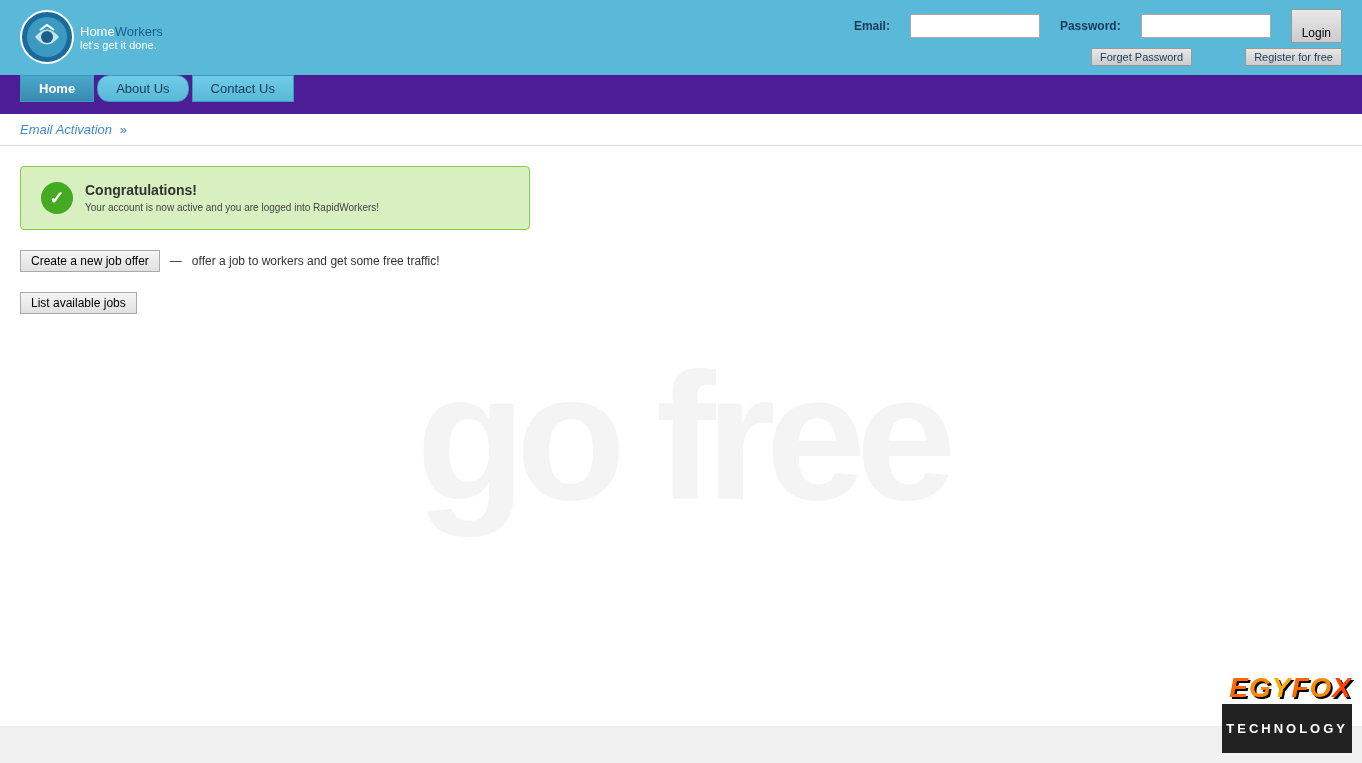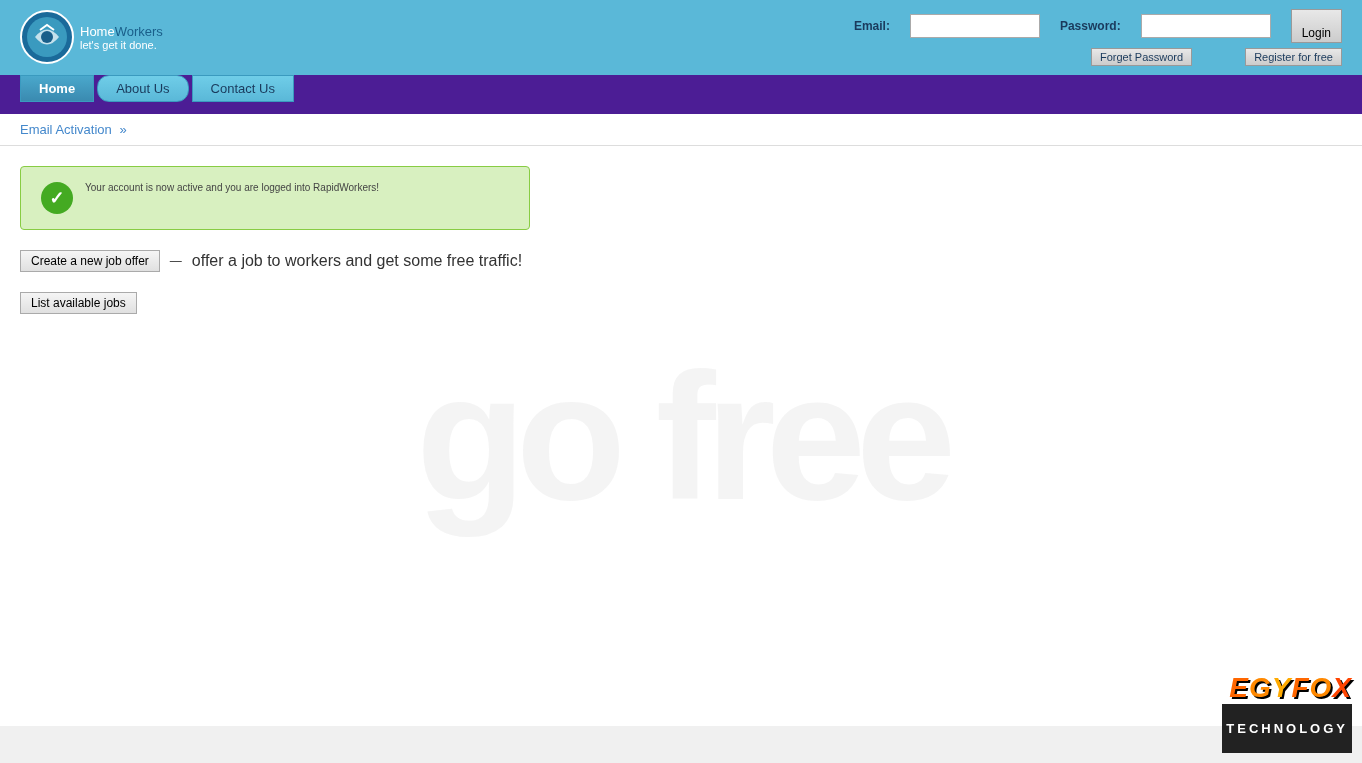--- a/index.html
+++ b/index.html
@@ -118,20 +118,21 @@
     
     .breadcrumb-bar {
       background: #ffffff;
       padding: 8px 20px;
       border-bottom: 1px solid #ddd;
     }
     .breadcrumb-link {
       color: #4488cc;
       text-decoration: none;
       font-size: 13px;
+      font-style: italic;
     }
     .breadcrumb-arrow {
       color: #4488cc;
       margin-left: 4px;
     }
 
     
     .main-content {
       background: #ffffff;
       padding: 20px;
@@ -211,21 +212,21 @@
       margin-top: 20px;
     }
     .action-button {
       background: linear-gradient(to bottom, #f5f5f5, #e0e0e0);
       border: 1px solid #aaa;
       padding: 3px 10px;
       font-size: 12px;
       cursor: pointer;
     }
     .action-desc {
-      font-size: 16px;
+      font-size: 12px;
       color: #333;
     }
     .action-dash {
       color: #333;
       font-size: 12px;
     }
 
     
     .egyfox-badge {
       position: fixed;
@@ -307,20 +308,21 @@
 
 <div class="main-content">
 
   <div class="watermark">
     <span class="watermark-text">go free</span>
   </div>
 
   <div class="success-box">
     <div class="success-icon">✓</div>
     <div class="success-content">
+      <div class="success-title">Congratulations!</div>
       <div class="success-message">Your account is now active and you are logged into RapidWorkers!</div>
     </div>
   </div>
 
   <div class="action-area">
     <div class="action-row">
       <button class="action-button">Create a new job offer</button>
       <span class="action-dash">—</span>
       <span class="action-desc">offer a job to workers and get some free traffic!</span>
     </div>

